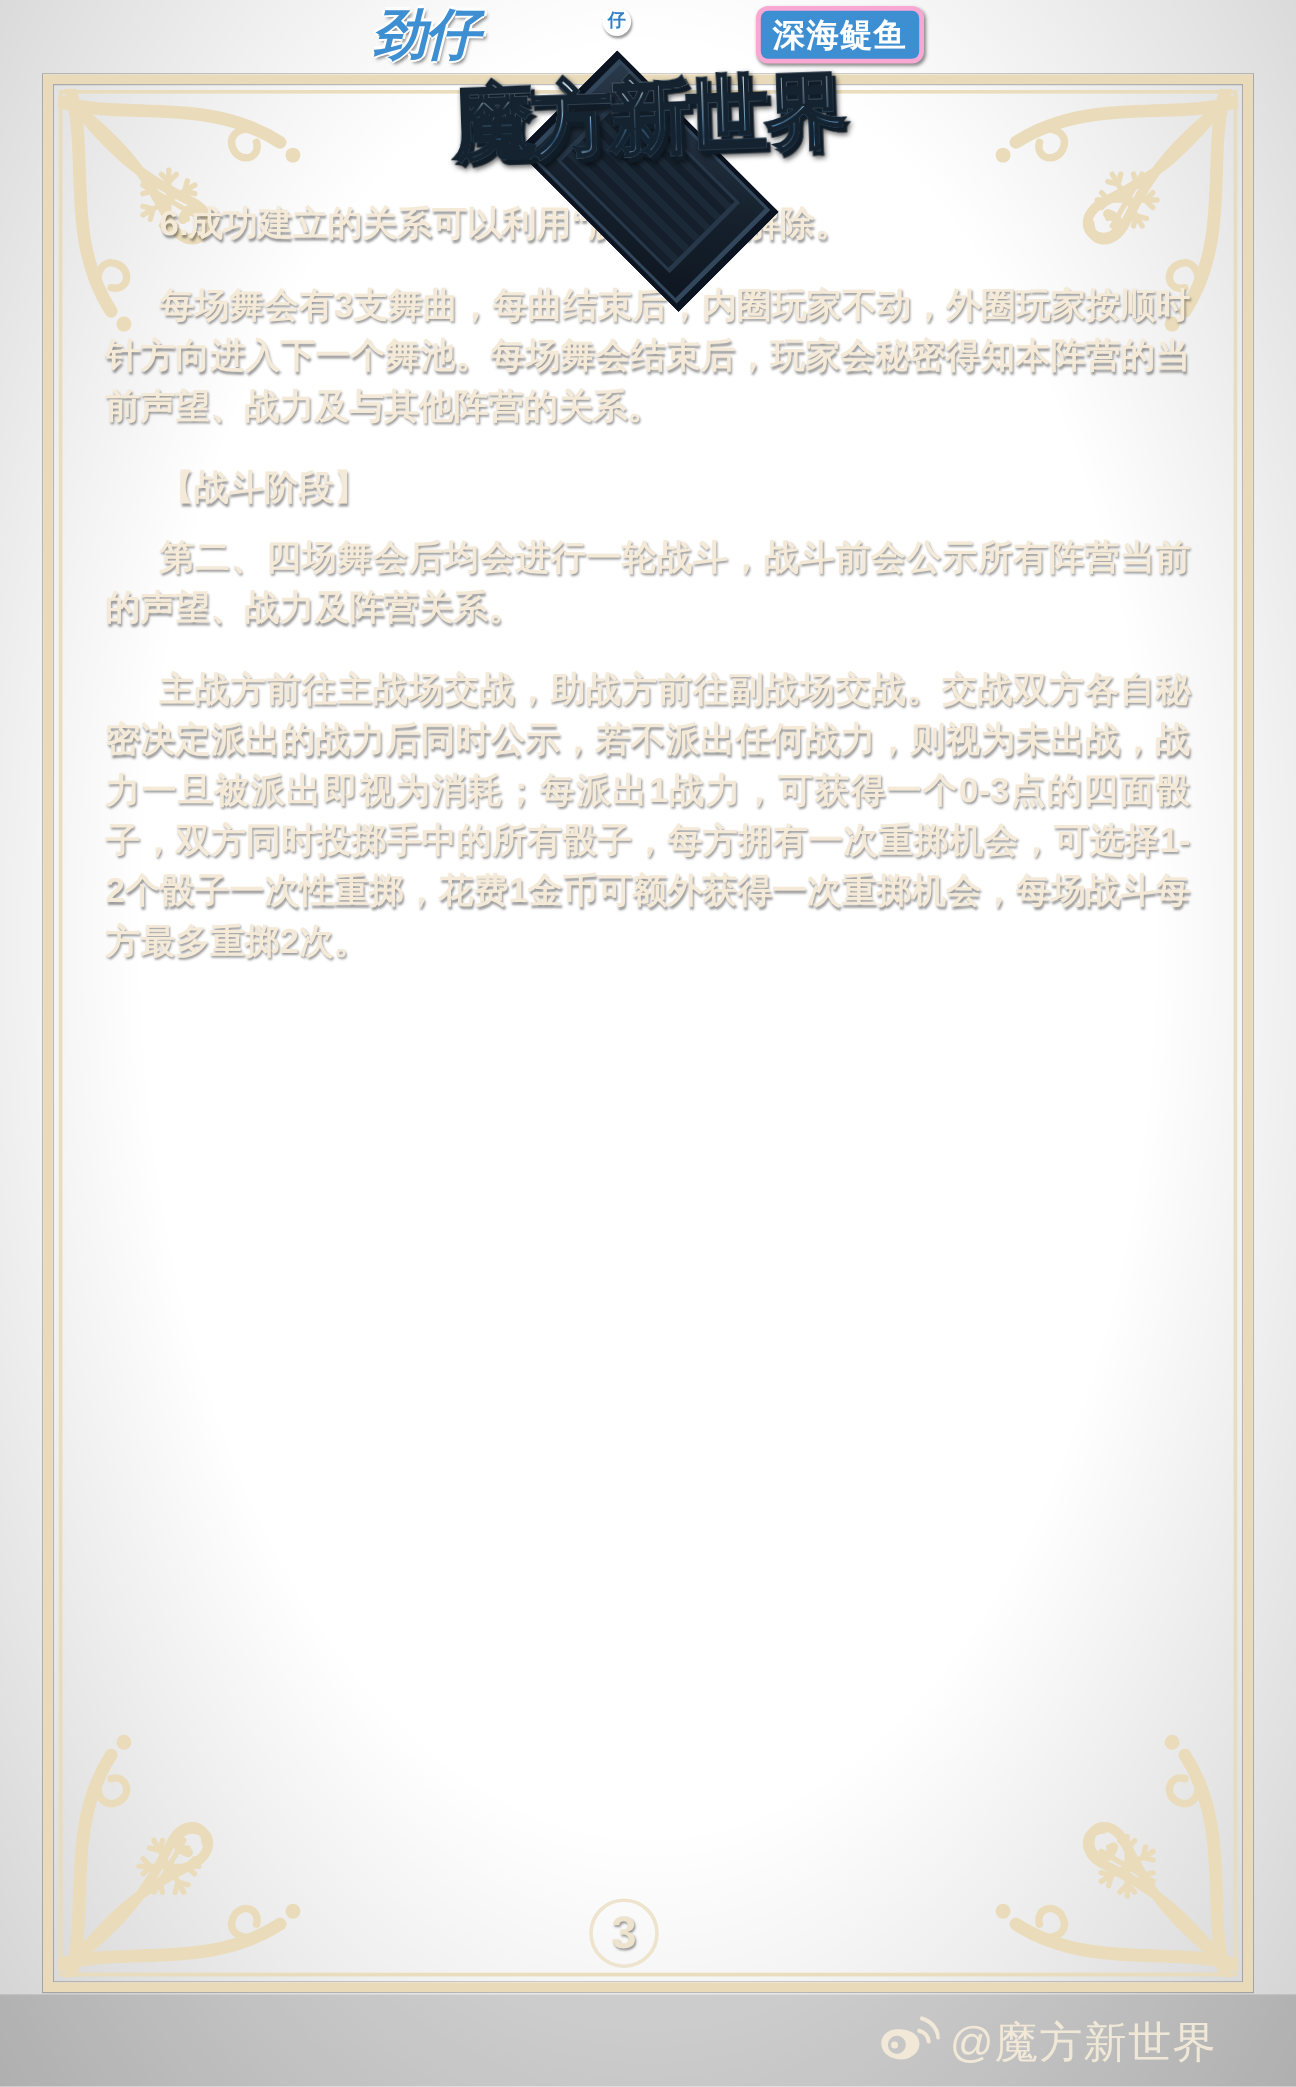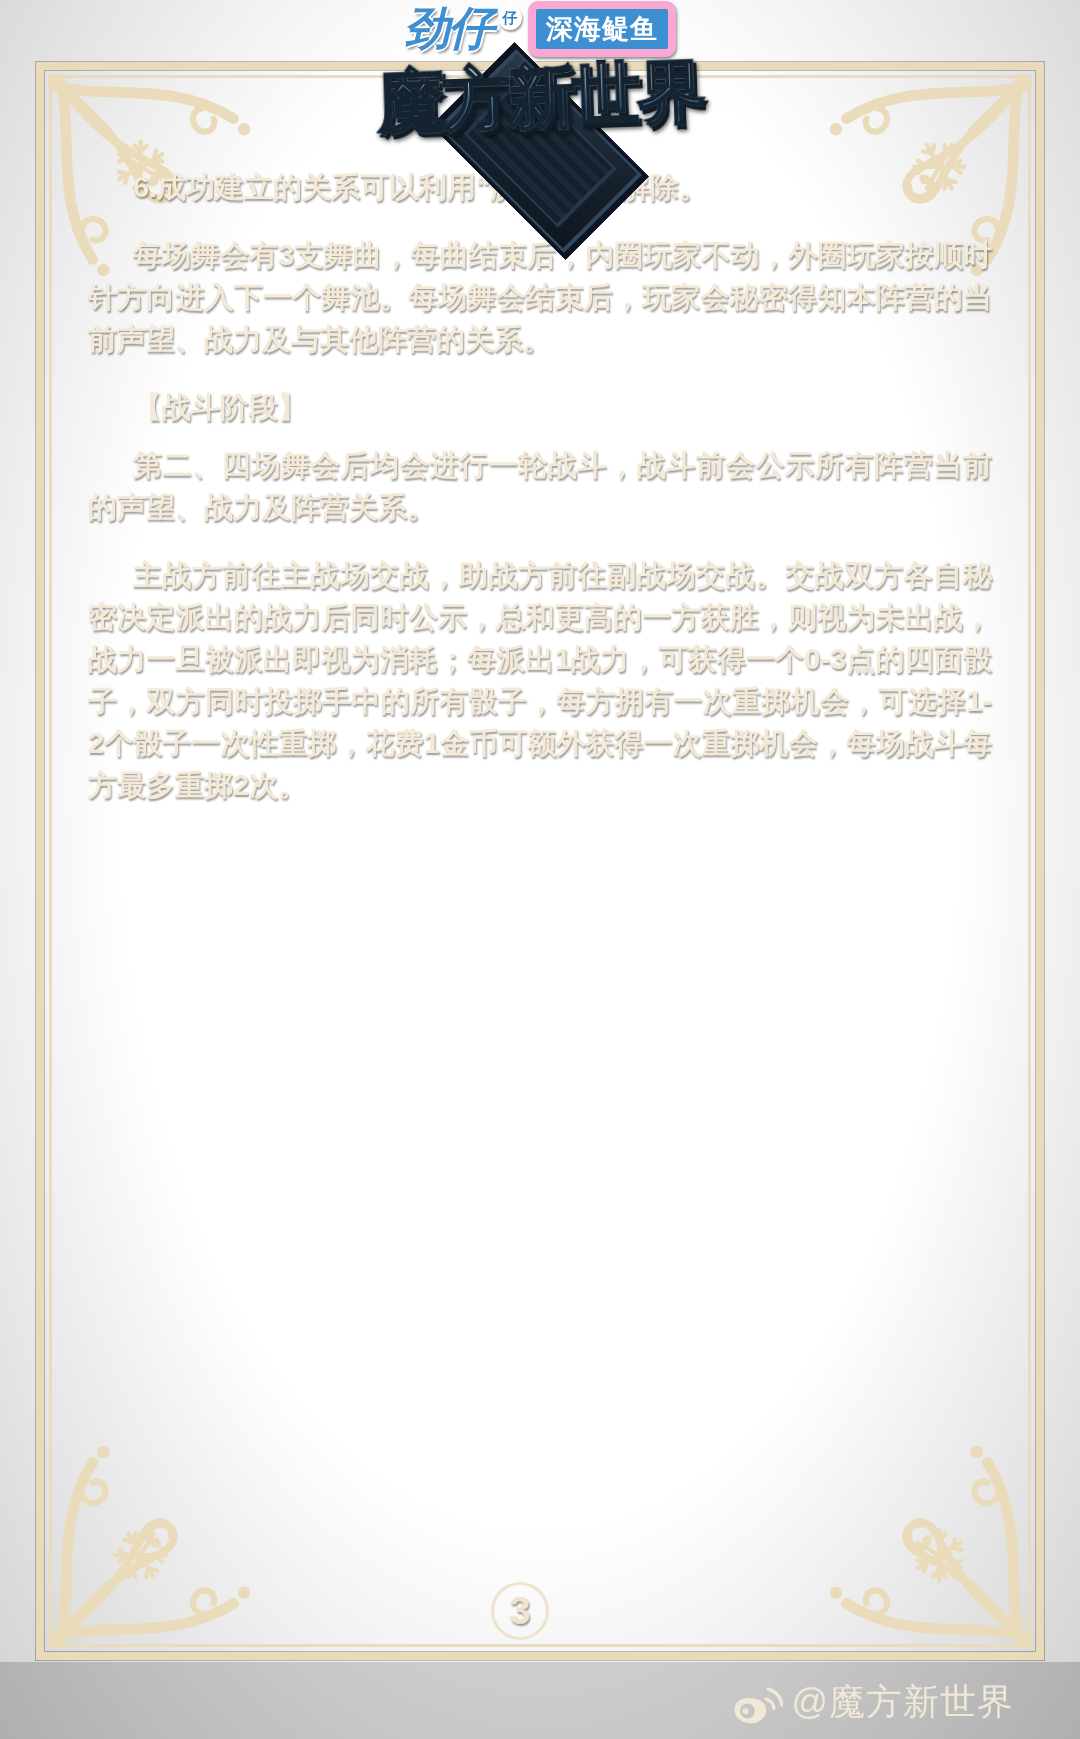--- a/index.html
+++ b/index.html
@@ -21,27 +21,27 @@
     border:8px solid #e9dbba;box-shadow:0 0 0 1px rgba(0,0,0,0.25), inset 0 0 0 1px rgba(0,0,0,0.25);box-sizing:border-box;}
   .frame-line{position:absolute;inset:5px;border:3px solid #e9dbba;opacity:0.95;}
   .corner{position:absolute;width:205px;height:205px;}
   .corner.tl{top:4px;left:4px;}
   .corner.tr{top:4px;right:4px;transform:rotate(90deg);}
   .corner.br{bottom:4px;right:4px;transform:rotate(180deg);}
   .corner.bl{bottom:4px;left:4px;transform:rotate(270deg);}
 
   
   .logo{position:absolute;top:4px;left:50%;transform:translateX(-50%);width:460px;text-align:center;z-index:6;}
-  .brand-row{display:flex;align-items:center;justify-content:center;gap:6px;height:50px;position:relative;z-index:3;}
+  .brand-row{display:flex;align-items:center;justify-content:space-between;gap:6px;height:50px;position:relative;z-index:3;}
   .brand-main{font-size:46px;font-weight:900;font-style:italic;color:#3e8ed2;letter-spacing:-2px;
     text-shadow:-2px 0 0 #fff,2px 0 0 #fff,0 -2px 0 #fff,0 2px 0 #fff,2px 3px 3px rgba(0,0,0,0.5);}
   .brand-tm{width:24px;height:24px;border-radius:50%;background:#fff;color:#2f7fc4;font-size:15px;font-weight:bold;
     line-height:24px;text-align:center;margin-top:-22px;box-shadow:1px 2px 2px rgba(0,0,0,0.4);}
   .brand-sub{background:#3e8ed2;color:#fff;font-weight:bold;font-size:27px;padding:2px 10px;border-radius:10px;
-    border:8px solid #f9a8d4;box-shadow:1px 2px 3px rgba(0,0,0,0.45);letter-spacing:1px;}
+    border:4px solid #f9a8d4;box-shadow:1px 2px 3px rgba(0,0,0,0.45);letter-spacing:1px;}
   .cube{position:absolute;top:52px;left:50%;width:190px;height:190px;z-index:1;
     transform:translateX(-50%) rotate(45deg) scale(1,0.62);
     background:linear-gradient(135deg,#2c3c4e 0%,#16212d 55%,#0d151f 100%);
     box-shadow:inset 0 0 0 6px #0b1420, inset 0 0 0 10px #33475c;}
   .cube::after{content:"";position:absolute;inset:28px;border:4px solid #27384a;
     background:repeating-linear-gradient(0deg,#141f2b 0 10px,#1b2937 10px 20px);}
   .game-title{position:absolute;top:48px;left:50%;transform:translateX(-50%) rotate(-2deg);z-index:4;
     font-size:68px;font-weight:900;letter-spacing:-3px;white-space:nowrap;
     background:linear-gradient(180deg,#f4fafe 0%,#cfe5f6 30%,#6ea3cf 55%,#31618f 70%,#e8f3fc 100%);
     -webkit-background-clip:text;background-clip:text;color:transparent;-webkit-text-fill-color:transparent;
@@ -53,21 +53,21 @@
     color:#f4ead7;font-size:29px;font-weight:700;line-height:42px;text-align:justify;
     text-shadow:1px 2px 2px rgba(0,0,0,0.4);}
   .para{margin:0 0 26px 0;text-indent:1.55em;}
   .para.tight{margin-bottom:16px;}
 
   
   .page-number{position:absolute;left:520px;top:1582px;transform:translateX(-50%);
     width:52px;height:52px;border:3px solid #eee3cd;border-radius:50%;z-index:6;
     color:#eee3cd;font-size:38px;font-weight:bold;line-height:52px;text-align:center;
     text-shadow:1px 2px 2px rgba(0,0,0,0.4);}
-  .watermark{position:absolute;right:66px;bottom:12px;display:flex;align-items:flex-end;gap:8px;z-index:6;
+  .watermark{position:absolute;right:66px;bottom:12px;display:flex;align-items:flex-start;gap:8px;z-index:6;
     color:#f3ead9;font-size:36px;font-weight:500;letter-spacing:1px;opacity:0.96;}
   .watermark svg{width:52px;height:42px;}
 </style>
 </head>
 <body>
 
 <svg width="0" height="0" style="position:absolute">
   <defs>
     <symbol id="corner-ornament" viewBox="0 0 230 230">
       <g fill="none" stroke="#eadcba" stroke-linecap="round">
@@ -143,21 +143,21 @@
   </div>
   <div class="cube"></div>
   <div class="game-title">魔方新世界</div>
 </header>
 
 <main class="content">
   <p class="para">6.成功建立的关系可以利用“解除”道具解除。</p>
   <p class="para">每场舞会有3支舞曲，每曲结束后，内圈玩家不动，外圈玩家按顺时针方向进入下一个舞池。每场舞会结束后，玩家会秘密得知本阵营的当前声望、战力及与其他阵营的关系。</p>
   <p class="para tight">【战斗阶段】</p>
   <p class="para">第二、四场舞会后均会进行一轮战斗，战斗前会公示所有阵营当前的声望、战力及阵营关系。</p>
-  <p class="para">主战方前往主战场交战，助战方前往副战场交战。交战双方各自秘密决定派出的战力后同时公示，总和更高的一方获胜，则视为未出战，战力一旦被派出即视为消耗；每派出1战力，可获得一个0-3点的四面骰子，双方同时投掷手中的所有骰子，每方拥有一次重掷机会，可选择1-2个骰子一次性重掷，花费1金币可额外获得一次重掷机会，每场战斗每方最多重掷2次。</p>
+  <p class="para">主战方前往主战场交战，助战方前往副战场交战。交战双方各自秘密决定派出的战力后同时公示，若不派出任何战力，则视为未出战，战力一旦被派出即视为消耗；每派出1战力，可获得一个0-3点的四面骰子，双方同时投掷手中的所有骰子，每方拥有一次重掷机会，可选择1-2个骰子一次性重掷，花费1金币可额外获得一次重掷机会，每场战斗每方最多重掷2次。</p>
 </main>
 
 <div class="page-number">
   <span>3</span>
 </div>
 
 <footer class="watermark">
   <svg viewBox="0 0 46 36">
     <g fill="none" stroke="#f3ead9" stroke-width="3" stroke-linecap="round">
       <path d="M31 12 a9 9 0 0 1 7 8"></path>

